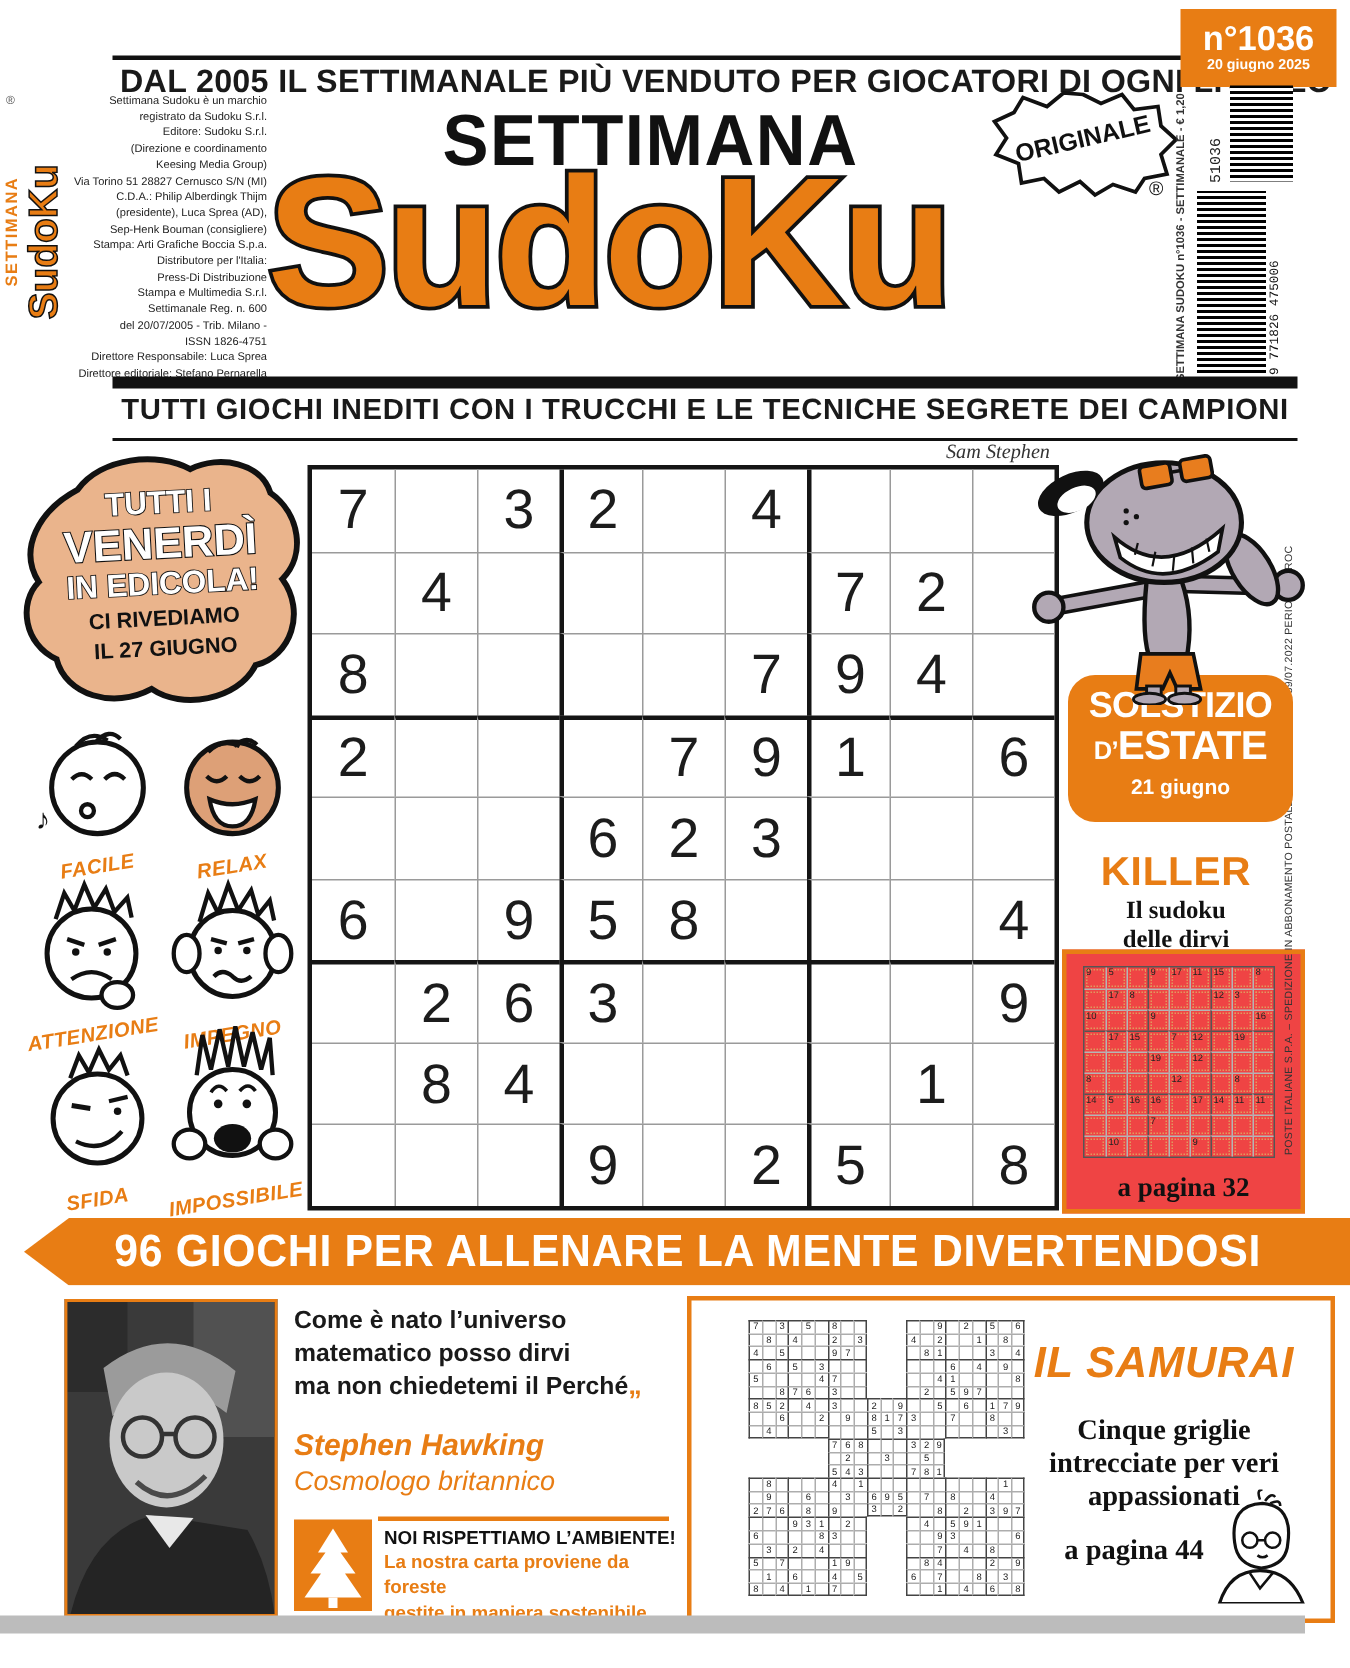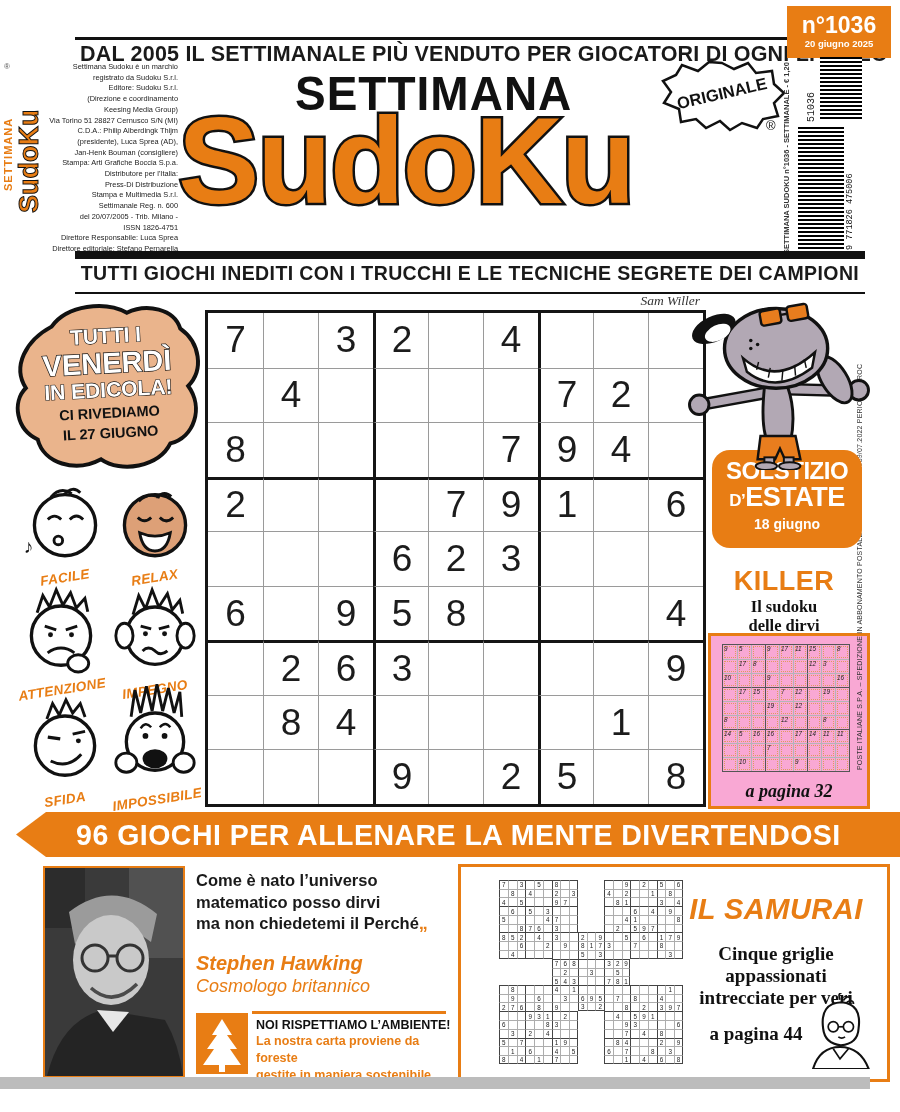--- a/index.html
+++ b/index.html
@@ -65,21 +65,21 @@
   #solstizio{left:712px;top:450px;width:150px;height:98px;background:var(--orange);border-radius:18px;color:#fff;text-align:center;z-index:2;}
   #solstizio .l1{font-size:24px;font-weight:900;line-height:26px;margin-top:8px;letter-spacing:-.5px;}
   #solstizio .l2{font-size:27px;font-weight:900;line-height:26px;letter-spacing:-.5px;}
   #solstizio .l2 .ap{font-size:17px;}
   #solstizio .l3{font-size:14px;font-weight:700;line-height:20px;}
 
   
   #killer-head{left:700px;top:566px;width:168px;text-align:center;}
   #killer-head .t{font-size:27px;font-weight:900;color:var(--orange);letter-spacing:.5px;}
   #killer-head .s{font-family:"Liberation Serif",serif;font-weight:700;font-size:16.5px;line-height:19px;color:#111;}
-  #killer-box{left:708px;top:633px;width:156px;height:170px;border:3px solid var(--orange);background:#f9a8d4;font-style:italic;}
+  #killer-box{left:708px;top:633px;width:156px;height:170px;border:3px solid var(--orange);background:#ef4444;}
   #killer-grid{position:absolute;left:11px;top:8px;width:126px;height:126px;border:1.5px solid #555;
                display:grid;grid-template-columns:repeat(9,1fr);grid-template-rows:repeat(9,1fr);}
   .kcell{position:relative;}
   .kcell .dot{position:absolute;inset:1px;border:1px dotted #e09a5e;}
   .kcell .sum{position:absolute;left:1px;top:0px;font-size:6.3px;line-height:7px;color:#222;z-index:2;}
   #killer-page{position:absolute;left:0;bottom:4px;width:100%;text-align:center;font-family:"Liberation Serif",serif;font-weight:700;font-size:18px;color:#111;}
 
   #postal{left:856px;top:295px;height:475px;font-size:7px;color:#333;letter-spacing:.2px;}
 
   
@@ -140,21 +140,21 @@
   </div>
   <div class="abs" id="imprint">
       <div>Settimana Sudoku è un marchio</div>
       <div>registrato da Sudoku S.r.l.</div>
       <div>Editore: Sudoku S.r.l.</div>
       <div>(Direzione e coordinamento</div>
       <div>Keesing Media Group)</div>
       <div>Via Torino 51 28827 Cernusco S/N (MI)</div>
       <div>C.D.A.: Philip Alberdingk Thijm</div>
       <div>(presidente), Luca Sprea (AD),</div>
-      <div>Jan-Henk Bouman (consigliere)</div>
+      <div>Sep-Henk Bouman (consigliere)</div>
       <div>Stampa: Arti Grafiche Boccia S.p.a.</div>
       <div>Distributore per l'Italia:</div>
       <div>Press-Di Distribuzione</div>
       <div>Stampa e Multimedia S.r.l.</div>
       <div>Settimanale Reg. n. 600</div>
       <div>del 20/07/2005 - Trib. Milano -</div>
       <div>ISSN 1826-4751</div>
       <div>Direttore Responsabile: Luca Sprea</div>
       <div>Direttore editoriale: Stefano Pernarella</div>
     </div>
@@ -171,21 +171,21 @@
 
   <div class="abs vtext" id="price-line">SETTIMANA SUDOKU n°1036 - SETTIMANALE - € 1,20</div>
   <div class="abs vtext" id="bc1-label">51036</div>
   <div class="abs" id="bc1"></div>
   <div class="abs" id="bc2"></div>
   <div class="abs vtext" id="bc2-label">9 771826 475006</div>
 
   <div class="abs" id="thick-rule"></div>
   <div class="abs" id="strip">TUTTI GIOCHI INEDITI CON I TRUCCHI E LE TECNICHE SEGRETE DEI CAMPIONI</div>
   <div class="abs" id="thin-rule"></div>
-  <div class="abs" id="author">Sam Willer</div>
+  <div class="abs" id="author">Sam Stephen</div>
 
   <div class="abs" id="main-grid">
       <div class="mcell">7</div>
       <div class="mcell" style="border-left: 1px solid rgb(154, 154, 154);"></div>
       <div class="mcell" style="border-left: 1px solid rgb(154, 154, 154);">3</div>
       <div class="mcell" style="border-left: 3px solid rgb(21, 21, 21);">2</div>
       <div class="mcell" style="border-left: 1px solid rgb(154, 154, 154);"></div>
       <div class="mcell" style="border-left: 1px solid rgb(154, 154, 154);">4</div>
       <div class="mcell" style="border-left: 3px solid rgb(21, 21, 21);"></div>
       <div class="mcell" style="border-left: 1px solid rgb(154, 154, 154);"></div>
@@ -373,21 +373,21 @@
       <rect x="80" y="172" width="10" height="8" fill="#b2a8b4" stroke="#111" stroke-width="2"></rect>
       <rect x="100" y="172" width="10" height="8" fill="#b2a8b4" stroke="#111" stroke-width="2"></rect>
       <ellipse cx="82" cy="181" rx="11" ry="4" fill="#b2a8b4" stroke="#111" stroke-width="2"></ellipse>
       <ellipse cx="106" cy="181" rx="11" ry="4" fill="#b2a8b4" stroke="#111" stroke-width="2"></ellipse>
     </svg>
   </div>
 
   <div class="abs" id="solstizio">
     <div class="l1">SOLSTIZIO</div>
     <div class="l2"><span class="ap">D’</span><span>ESTATE</span></div>
-    <div class="l3">18 giugno</div>
+    <div class="l3">21 giugno</div>
   </div>
 
   <div class="abs" id="killer-head">
     <div class="t">KILLER</div>
     <div class="s">Il sudoku</div>
     <div class="s">delle dirvi</div>
   </div>
   <div class="abs" id="killer-box">
     <div id="killer-grid">
         <div class="kcell">
@@ -1153,22 +1153,22 @@
         <div class="scell" style="border-left: 1.3px solid rgb(68, 68, 68); border-top: 0.5px solid rgb(173, 173, 173); border-bottom: 1.3px solid rgb(68, 68, 68);"></div>
         <div class="scell" style="border-left: 0.5px solid rgb(173, 173, 173); border-top: 0.5px solid rgb(173, 173, 173); border-bottom: 1.3px solid rgb(68, 68, 68);">4</div>
         <div class="scell" style="border-left: 0.5px solid rgb(173, 173, 173); border-top: 0.5px solid rgb(173, 173, 173); border-bottom: 1.3px solid rgb(68, 68, 68);"></div>
         <div class="scell" style="border-left: 1.3px solid rgb(68, 68, 68); border-top: 0.5px solid rgb(173, 173, 173); border-bottom: 1.3px solid rgb(68, 68, 68);">6</div>
         <div class="scell" style="border-left: 0.5px solid rgb(173, 173, 173); border-top: 0.5px solid rgb(173, 173, 173); border-bottom: 1.3px solid rgb(68, 68, 68);"></div>
         <div class="scell" style="border-width: 0.5px 1.3px 1.3px 0.5px; border-style: solid; border-color: rgb(173, 173, 173) rgb(68, 68, 68) rgb(68, 68, 68) rgb(173, 173, 173);">8</div>
       </div>
     <div id="samurai-title">IL SAMURAI</div>
     <div id="samurai-desc">
       <div>Cinque griglie</div>
+      <div>intrecciate per veri</div>
       <div>appassionati</div>
-      <div>intrecciate per veri</div>
     </div>
     <div id="samurai-page">a pagina 44</div>
     <div id="samurai-face">
       <svg width="68" height="76" viewBox="0 0 80 90">
         <path d="M40,8 q-3,-8 2,-8 M44,9 q5,-7 8,-3 M48,11 q8,-4 8,2" fill="none" stroke="#111" stroke-width="2"></path>
         <path d="M20,42 Q16,12 42,11 Q66,13 62,42 Q61,60 41,62 Q22,60 20,42 Z" fill="#fff" stroke="#111" stroke-width="2.5"></path>
         <circle cx="32" cy="40" r="6" fill="none" stroke="#111" stroke-width="2"></circle>
         <circle cx="50" cy="40" r="6" fill="none" stroke="#111" stroke-width="2"></circle>
         <line x1="38" y1="40" x2="44" y2="40" stroke="#111" stroke-width="2"></line>
         <path d="M38,52 q4,3 8,0" fill="none" stroke="#111" stroke-width="2"></path>

